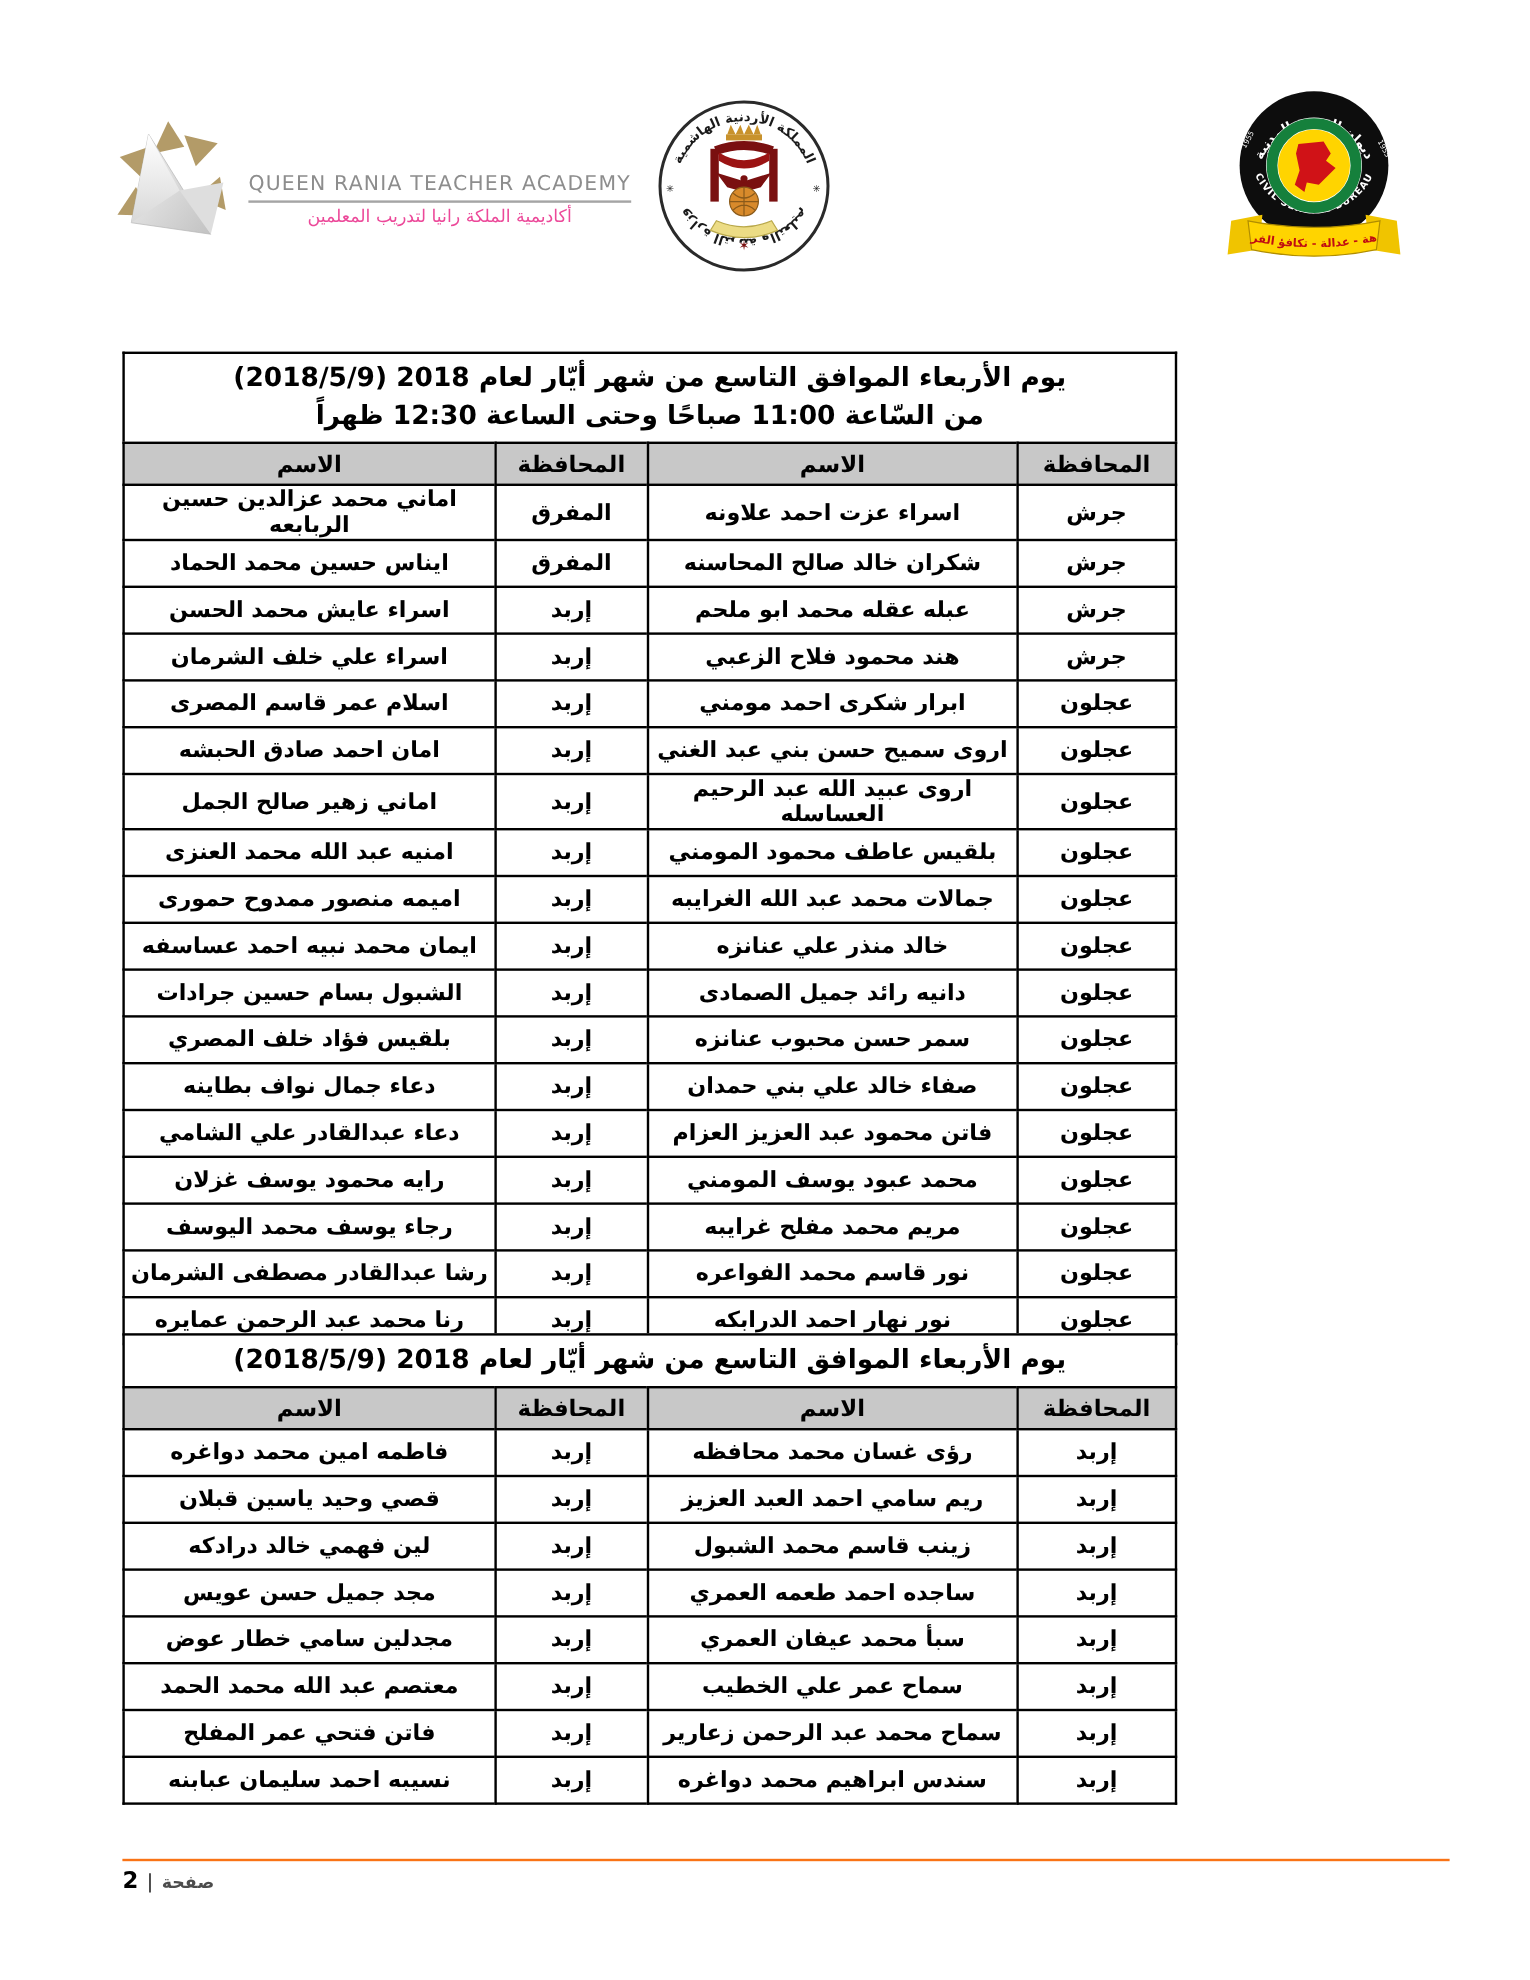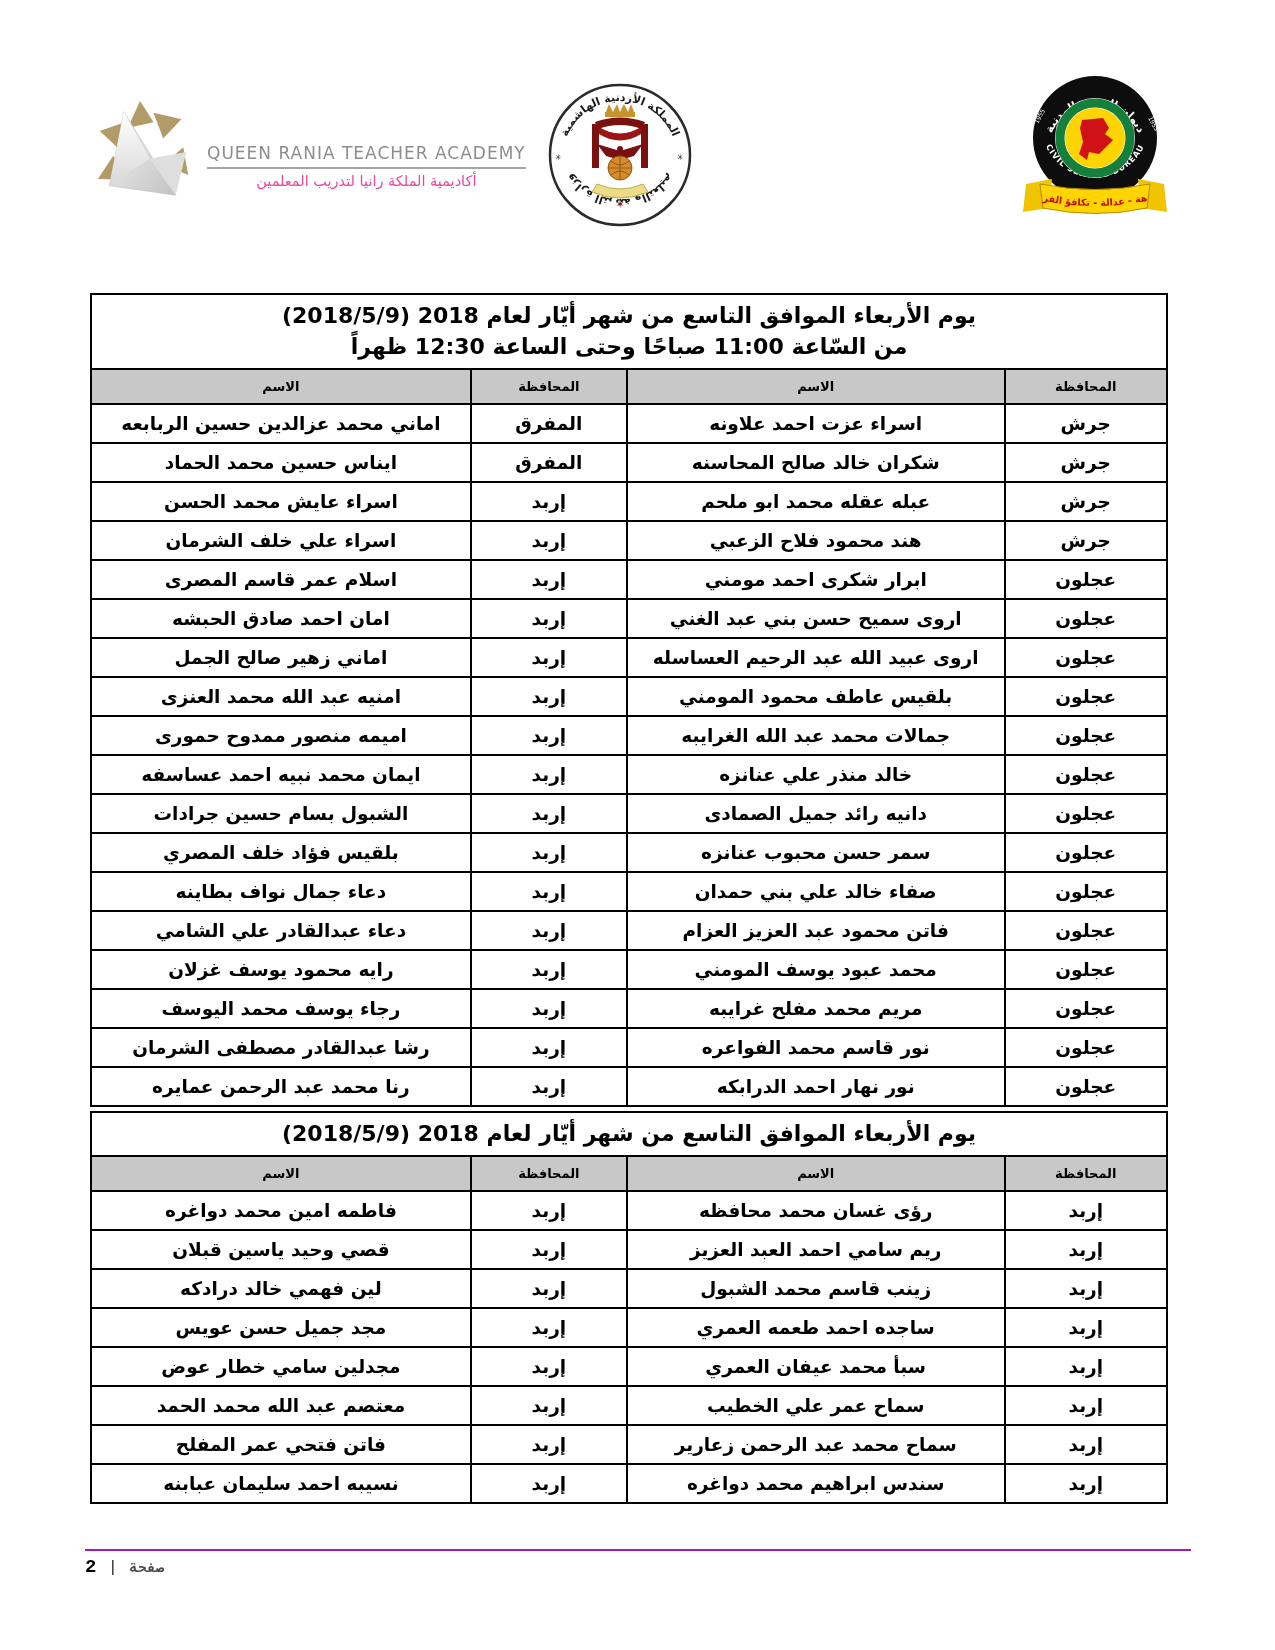--- a/index.html
+++ b/index.html
@@ -15,42 +15,42 @@
   .qrta-en {
     font-size:17px; letter-spacing:1px; color:#8d8d8d;
     border-bottom:2px solid #a5a5a5; padding-bottom:4px; white-space:nowrap;
   }
   .qrta-ar { direction:rtl; font-size:14.5px; color:#ec4899; margin-top:4px; text-align:center; letter-spacing:1px; }
 
   .logo-moe { position:absolute; left:545px; top:80px; }
   .logo-csb { position:absolute; left:1000px; top:72px; }
 
   
-  .tbl { position:absolute; left:90px; width:1078px; }
+  .tbl { position:absolute; left:102px; width:879px; }
   .tbl-1 { top:293px; }
   .tbl-2 { top:1111px; }
   .tbl-title {
     direction:rtl; text-align:center; font-weight:bold; font-size:22px;
     line-height:31px; padding:5px 8px 6px;
     border:2px solid #000; border-bottom:none; background:#fff;
   }
   .tbl table { width:100%; border-collapse:collapse; table-layout:fixed; }
   .tbl th, .tbl td {
     border:2px solid #000; text-align:center; vertical-align:middle;
     font-weight:bold; overflow:hidden;
   }
-  .tbl th { background:#c8c8c8; height:31px; font-size:13px; }
+  .tbl th { background:#c8c8c8; height:31px; font-size:19px; }
   .tbl td { height:35px; font-size:18.5px; }
   col.c-gov  { width:15.1%; }
   col.c-name { width:35.1%; }
   col.c-gov2 { width:14.5%; }
   col.c-name2{ width:35.3%; }
 
   
-  .footer { position:absolute; left:85px; top:1549px; width:1106px; border-top:2px solid #a21caf;font-family:Liberation Mono, monospace; }
+  .footer { position:absolute; left:102px; top:1549px; width:1106px; border-top:2px solid #f97316; }
   .footer-text { float:left; direction:rtl; margin-top:5px; }
   .pg-label { color:#4c4c4c; font-weight:bold; font-size:14.5px; letter-spacing:5px; }
   .pg-sep { color:#222; font-size:16px; margin:0 2px; }
   .pg-num { color:#000; font-weight:bold; font-size:19px; }
 </style>
 </head>
 <body>
 
 <div class="page">
 

